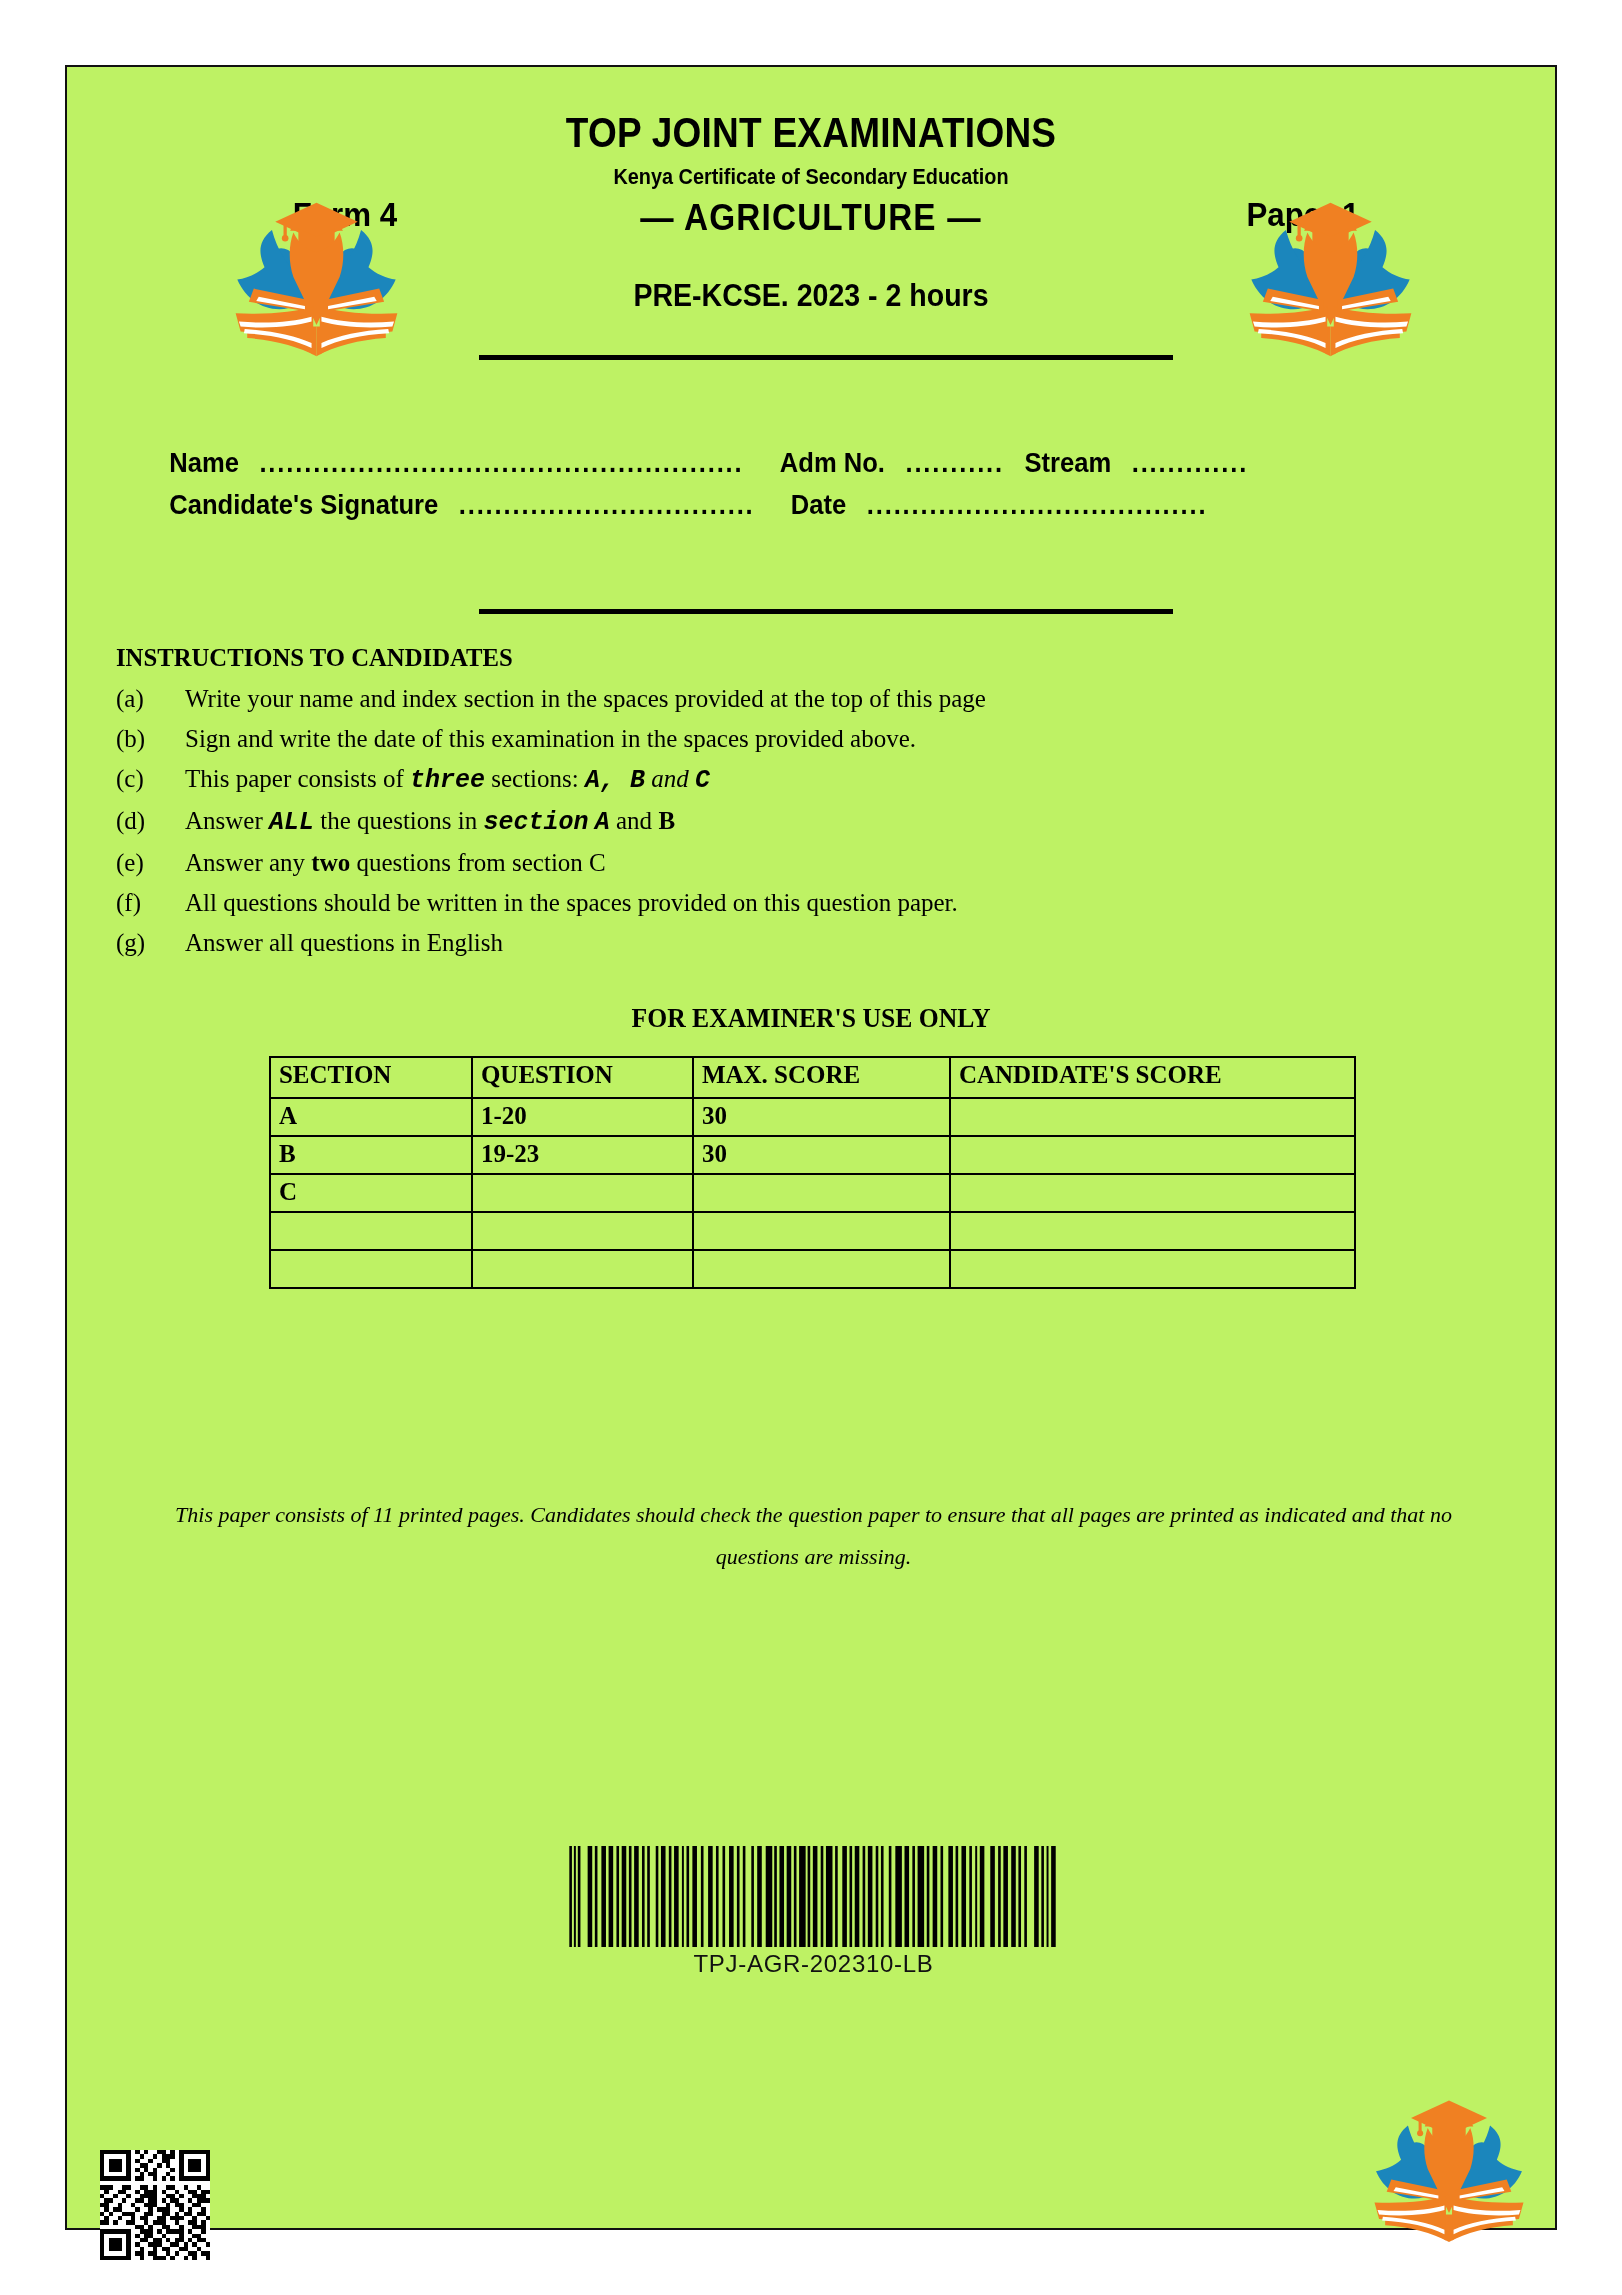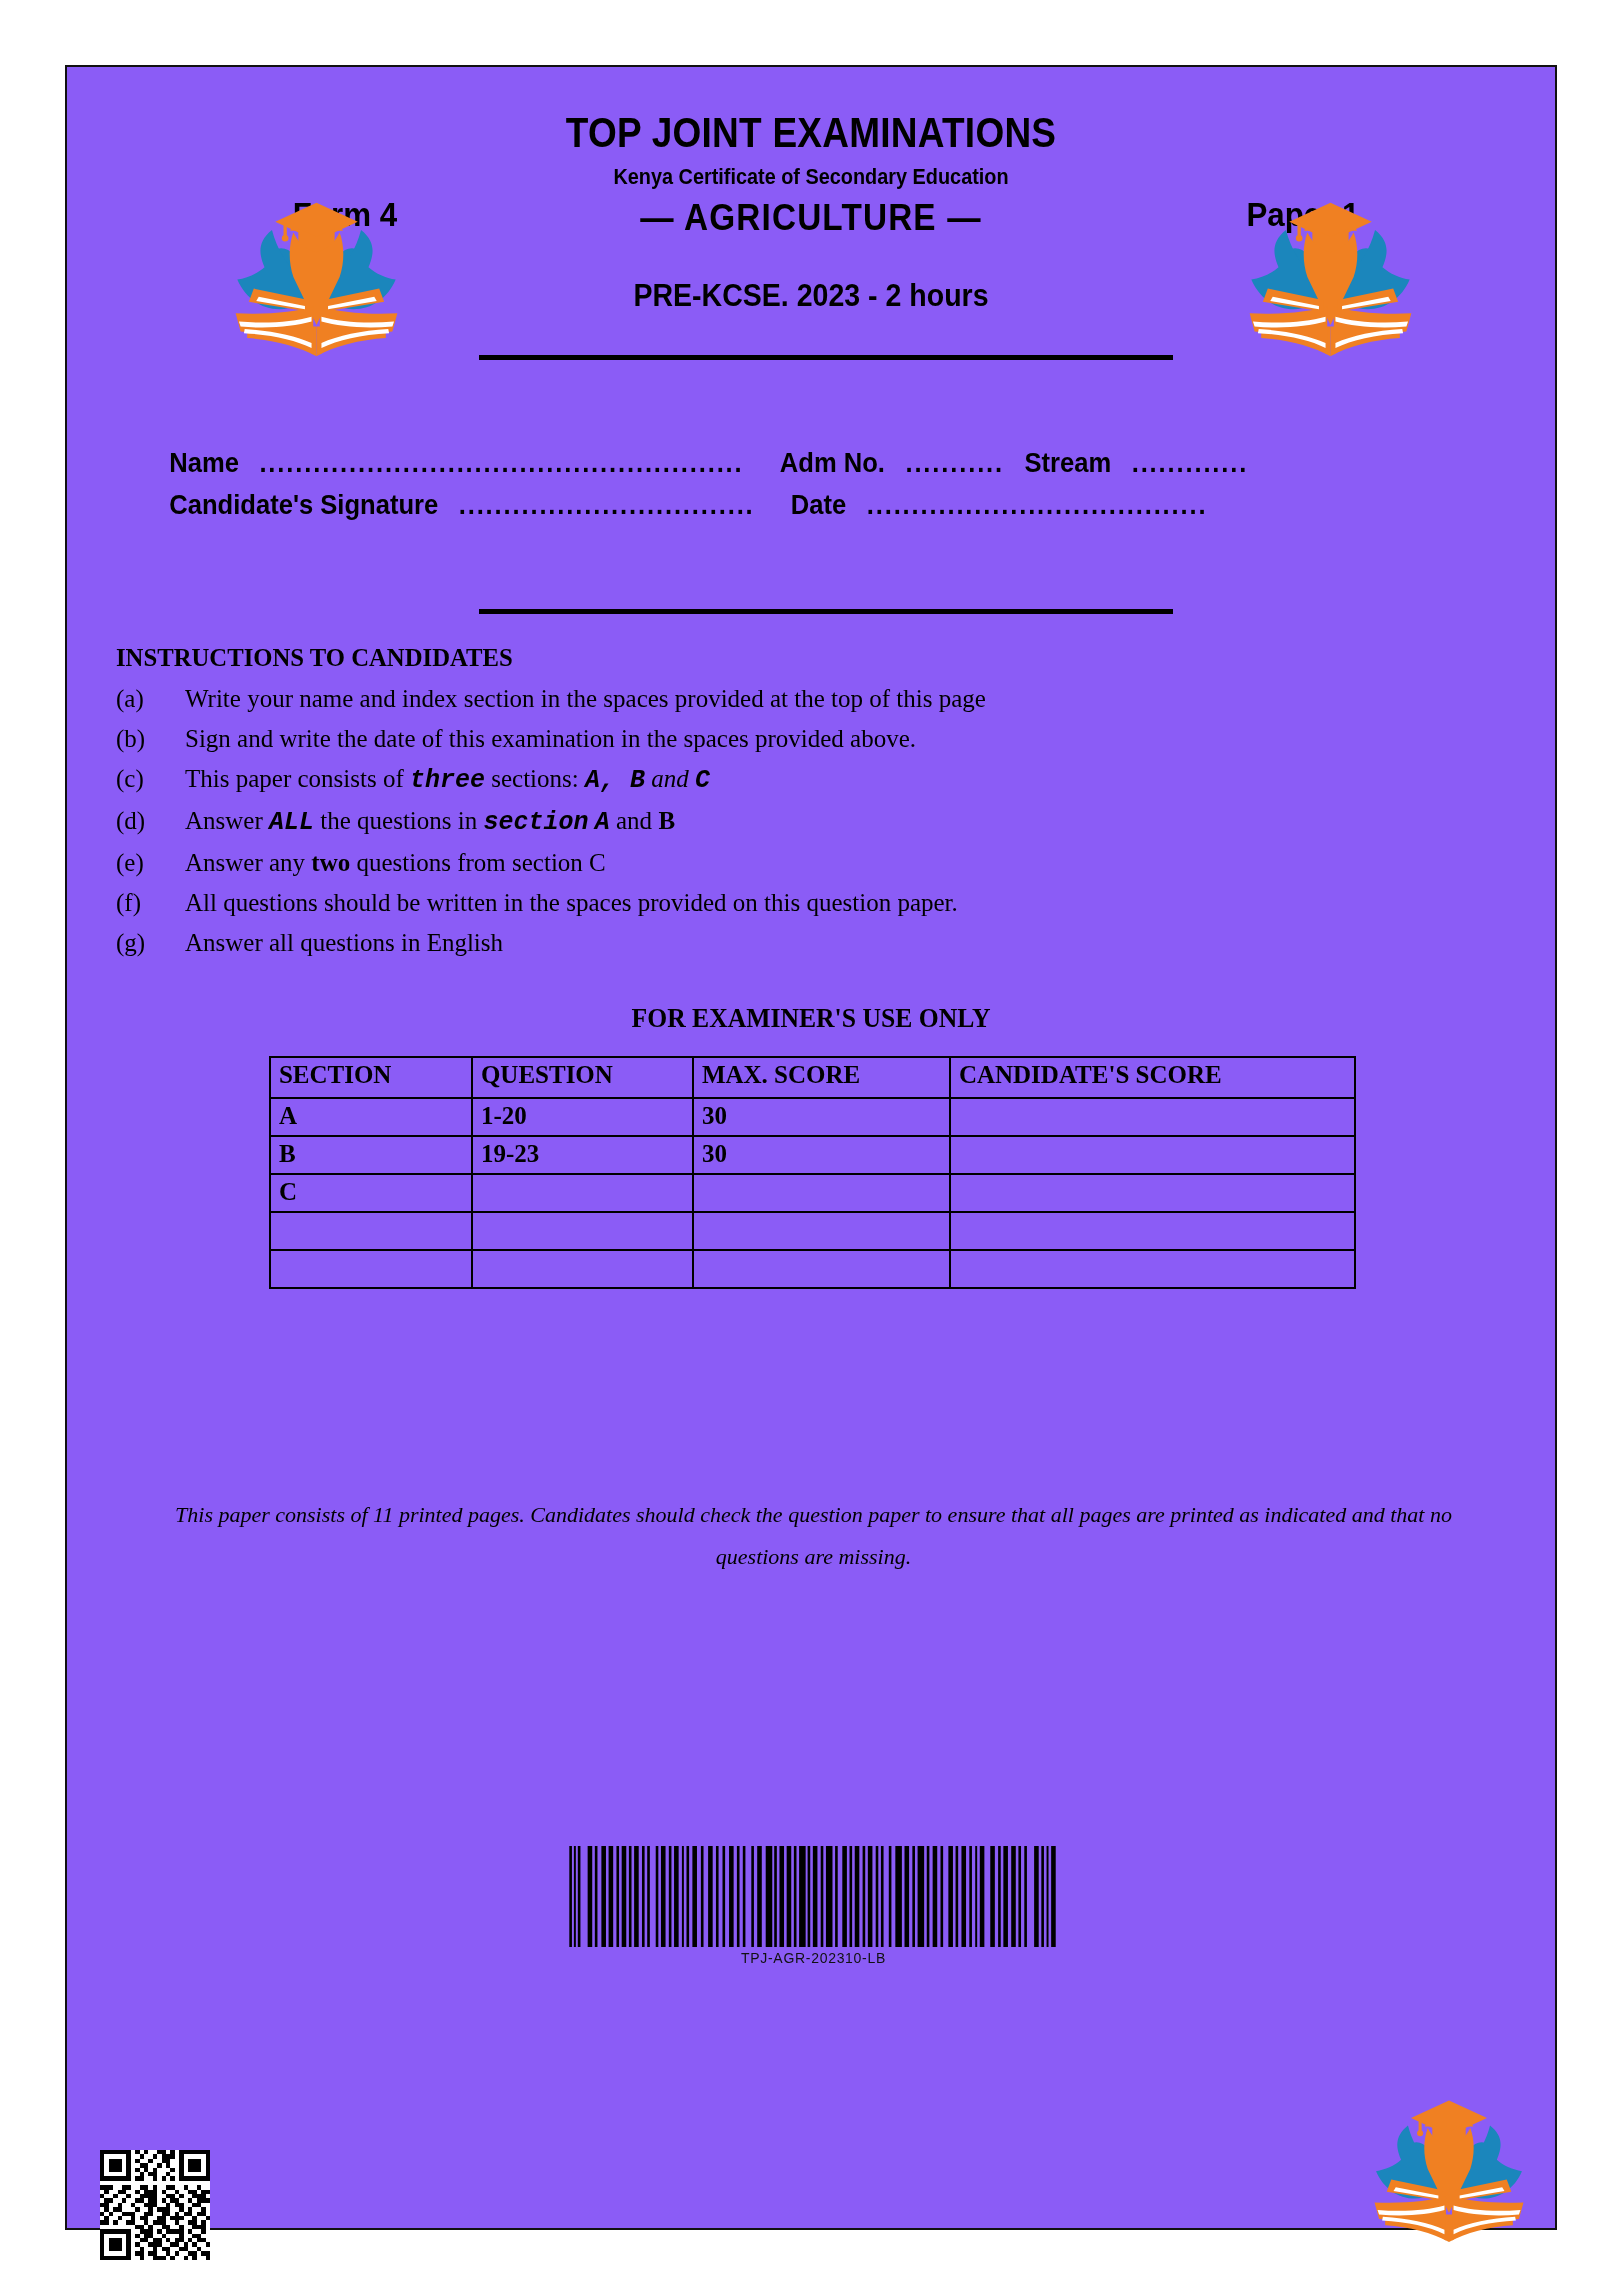--- a/index.html
+++ b/index.html
@@ -17,21 +17,21 @@
 
   
   #page-frame {
     position: absolute;
     left: 65px;
     top: 65px;
     width: 1492px;
     height: 2165px;
     border: 2.6px solid #111111;
     box-sizing: border-box;
-    background: #8b5cf6;
+    background: #bef264;
   }
 
   
   #masthead {
     position: absolute;
     left: 0;
     top: 0;
     width: 100%;
     height: 366px;
   }
@@ -258,21 +258,21 @@
   }
   #barcode-bars {
     width: 100%;
     height: 101px;
     display: block;
   }
   #barcode-label {
     margin-top: 2.6px;
     text-align: center;
     font-family: "Liberation Sans", sans-serif;
-    font-size: 14px;
+    font-size: 24px;
     letter-spacing: 0.7px;
     color: #111;
   }
 
   
   #qr-code {
     position: absolute;
     left: 33px;
     top: 2083px;
     width: 110px;

